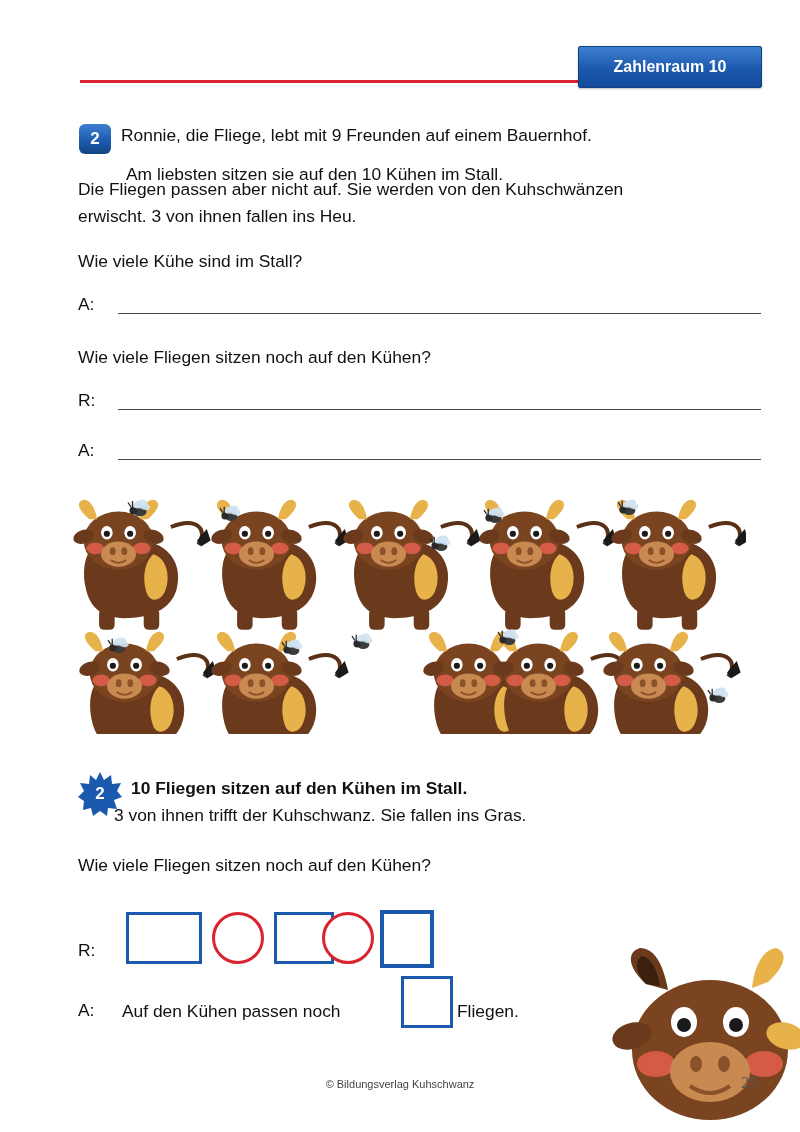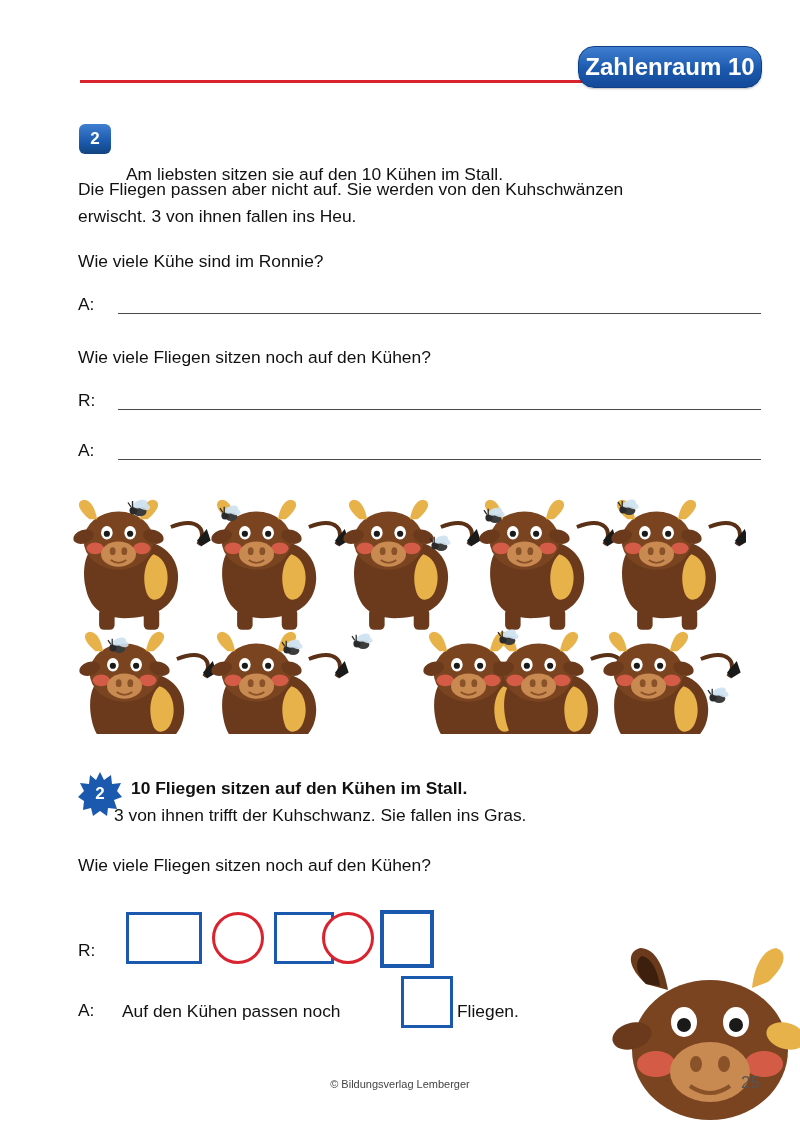--- a/index.html
+++ b/index.html
@@ -42,25 +42,25 @@
     width: 596px;
     height: 3px;
     background: #d9232e;
   }
   .header-badge {
     position: absolute;
     left: 578px;
     top: 46px;
     width: 182px;
     height: 40px;
-    border-radius: 16px;
+    border-radius: 2px;
     background: linear-gradient(180deg, #3f7fd0 0%, #1b59ae 55%, #144a99 100%);
     border: 1px solid #0f3f86;
     color: #ffffff;
-    font-size: 24px;
+    font-size: 16px;
     font-weight: bold;
     display: flex;
     align-items: center;
     justify-content: center;
     box-shadow: 0 1px 2px rgba(0,0,0,.25);
   }
 
   
   .ex-number {
     position: absolute;
@@ -160,39 +160,41 @@
     text-align: center;
     font-size: 11px;
     color: #444;
   }
   .page-num {
     position: absolute;
     left: 741px;
     top: 1073px;
     font-size: 17px;
     color: #555;
+    font-family: Liberation Serif, serif;
   }
 </style>
 </head>
 <body>
 
 <div class="page">
 
   <div class="header">
     <div class="header-rule"></div>
     <div class="header-badge">Zahlenraum 10</div>
   </div>
 
   <div class="ex-number">2</div>
 
+  <div class="body-text t-l1">Ronnie, die Fliege, lebt mit 9 Freunden auf einem Bauernhof.</div>
   <div class="body-text t-l2">Am liebsten sitzen sie auf den 10 Kühen im Stall.</div>
   <div class="body-text t-l3">Die Fliegen passen aber nicht auf. Sie werden von den Kuhschwänzen</div>
   <div class="body-text t-l4">erwischt. 3 von ihnen fallen ins Heu.</div>
 
-  <div class="body-text q1">Wie viele Kühe sind im Ronnie?</div>
+  <div class="body-text q1">Wie viele Kühe sind im Stall?</div>
 
   <div class="ans-label" style="left:78px; top:294px;">A:</div>
   <div class="ans-line" style="left:118px; top:313px; width:643px;"></div>
 
   <div class="body-text q2">Wie viele Fliegen sitzen noch auf den Kühen?</div>
 
   <div class="ans-label" style="left:78px; top:390px;">R:</div>
   <div class="ans-line" style="left:118px; top:409px; width:643px;"></div>
 
   <div class="ans-label" style="left:78px; top:440px;">A:</div>
@@ -346,16 +348,16 @@
       <circle cx="126" cy="85" r="7" fill="#1a1a1a"></circle>
       <ellipse cx="46" cy="124" rx="19" ry="13" fill="#e4604f" opacity="0.85"></ellipse>
       <ellipse cx="154" cy="124" rx="19" ry="13" fill="#e4604f" opacity="0.85"></ellipse>
       <ellipse cx="100" cy="132" rx="40" ry="30" fill="#c98a52"></ellipse>
       <ellipse cx="86" cy="124" rx="6" ry="8" fill="#8a5228"></ellipse>
       <ellipse cx="114" cy="124" rx="6" ry="8" fill="#8a5228"></ellipse>
       <path d="M80 146 q20 14 40 0" stroke="#8a5228" stroke-width="4" fill="none"></path>
     </svg>
   </div>
 
-  <div class="footer">© Bildungsverlag Lemberger</div>
+  <div class="footer">© Bildungsverlag Kuhschwanz</div>
   <div class="page-num">25</div>
 
 </div>
 
 </body></html>

